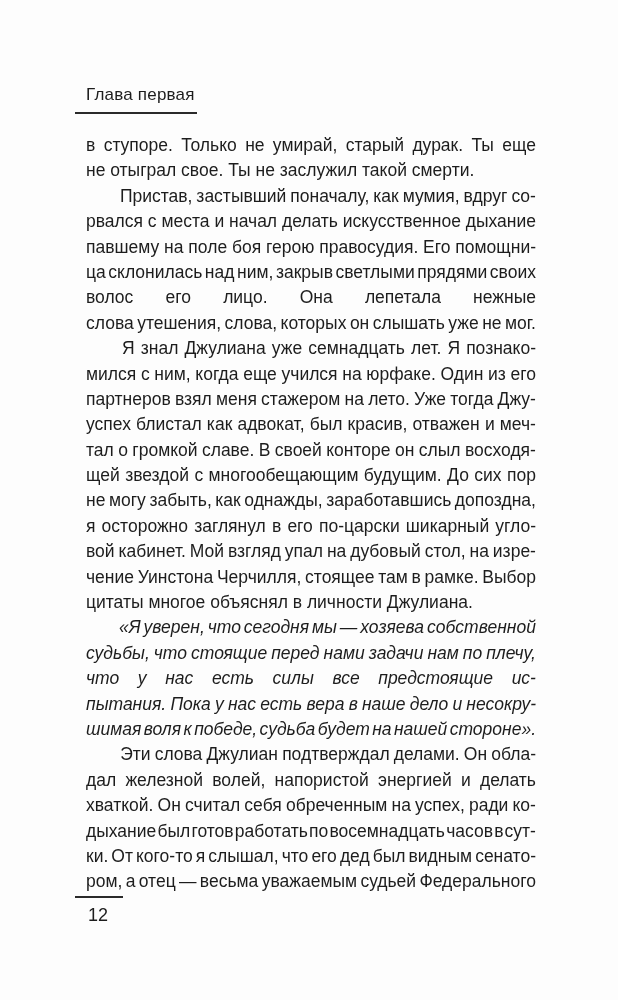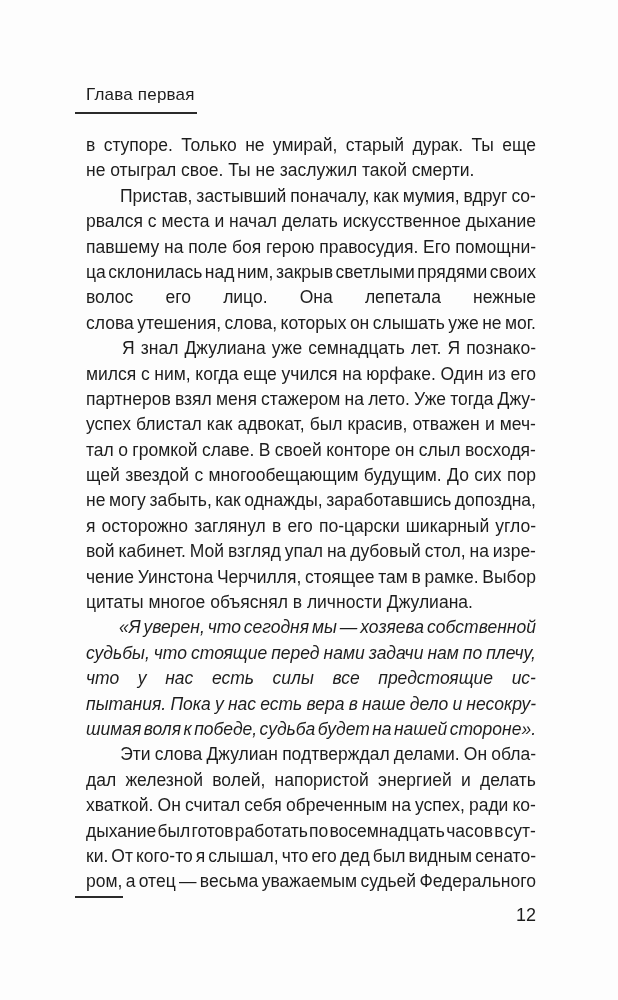--- a/index.html
+++ b/index.html
@@ -57,21 +57,20 @@
   .foot-rule {
     width: 48px;
     margin-left: -11px;
     border-top: 2px solid var(--rule);
   }
   .page-number {
     margin-top: 6px;
     margin-left: 2px;
     font-size: 18px;
     line-height: 22px;
-    text-align: right;
   }
 </style>
 </head>
 <body>
 
 <div class="page">
   <div class="content">
 
     <div class="running-head">
       <div class="chapter-title">Глава первая</div>

